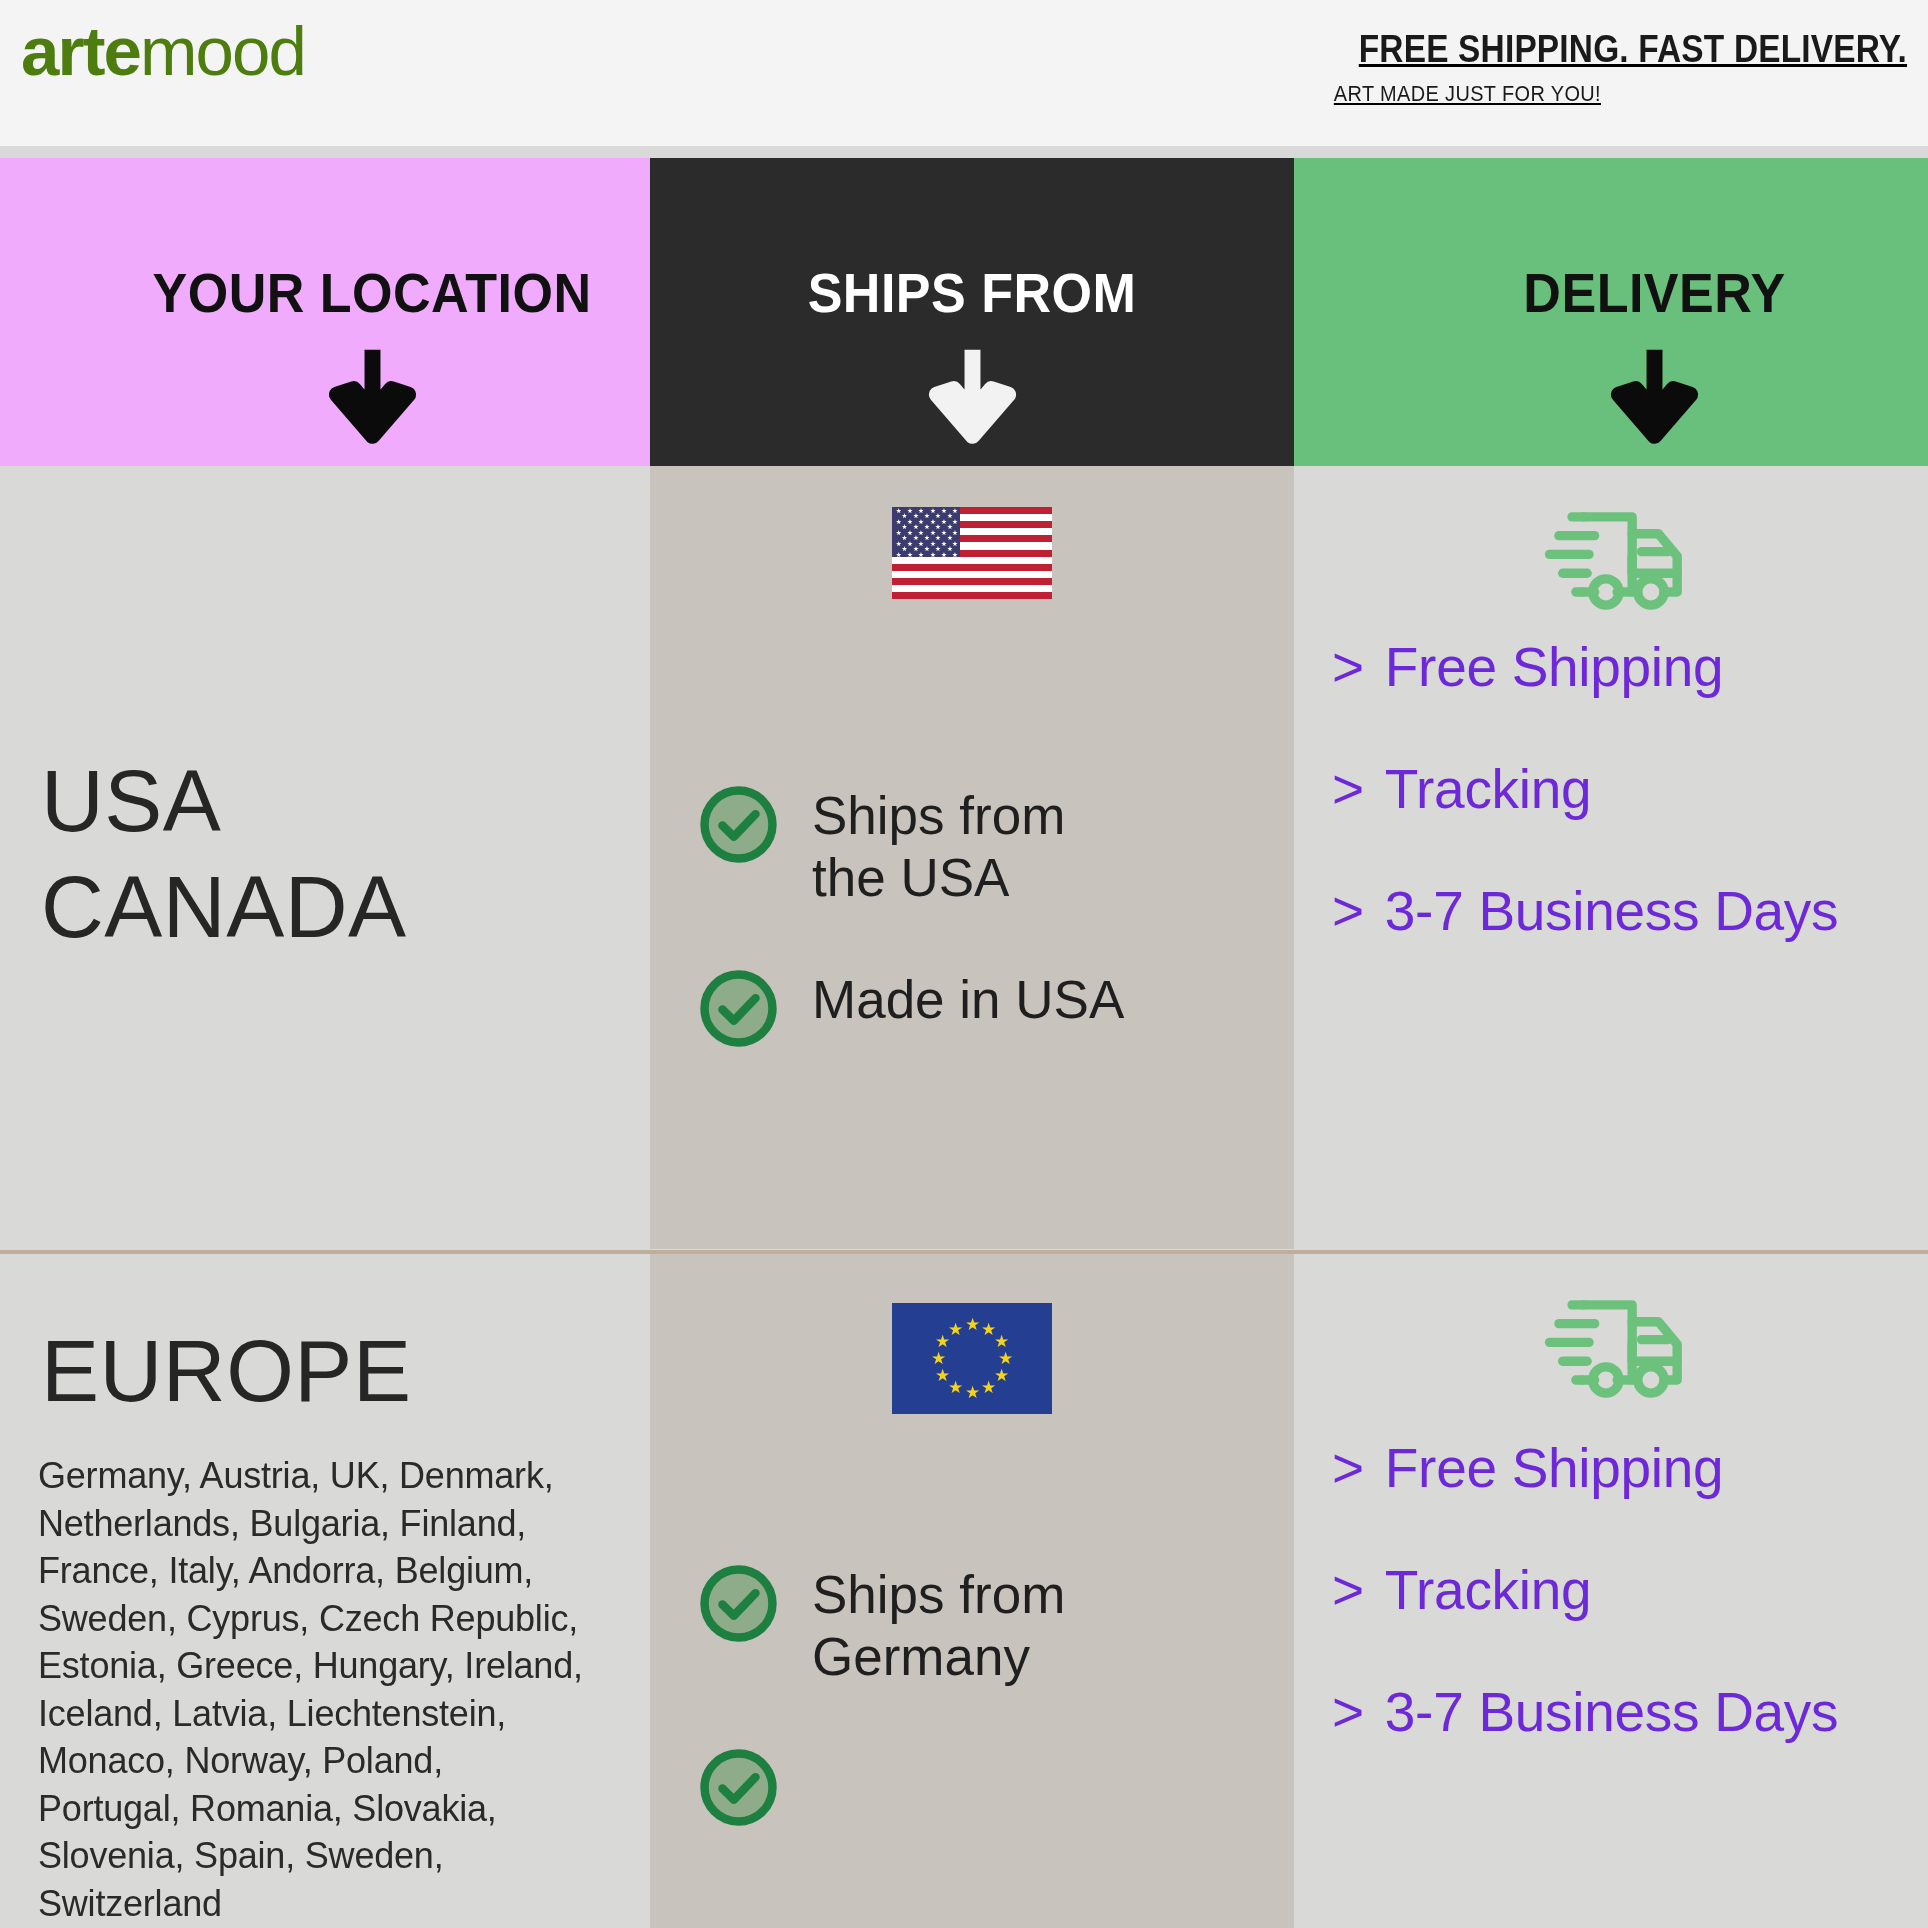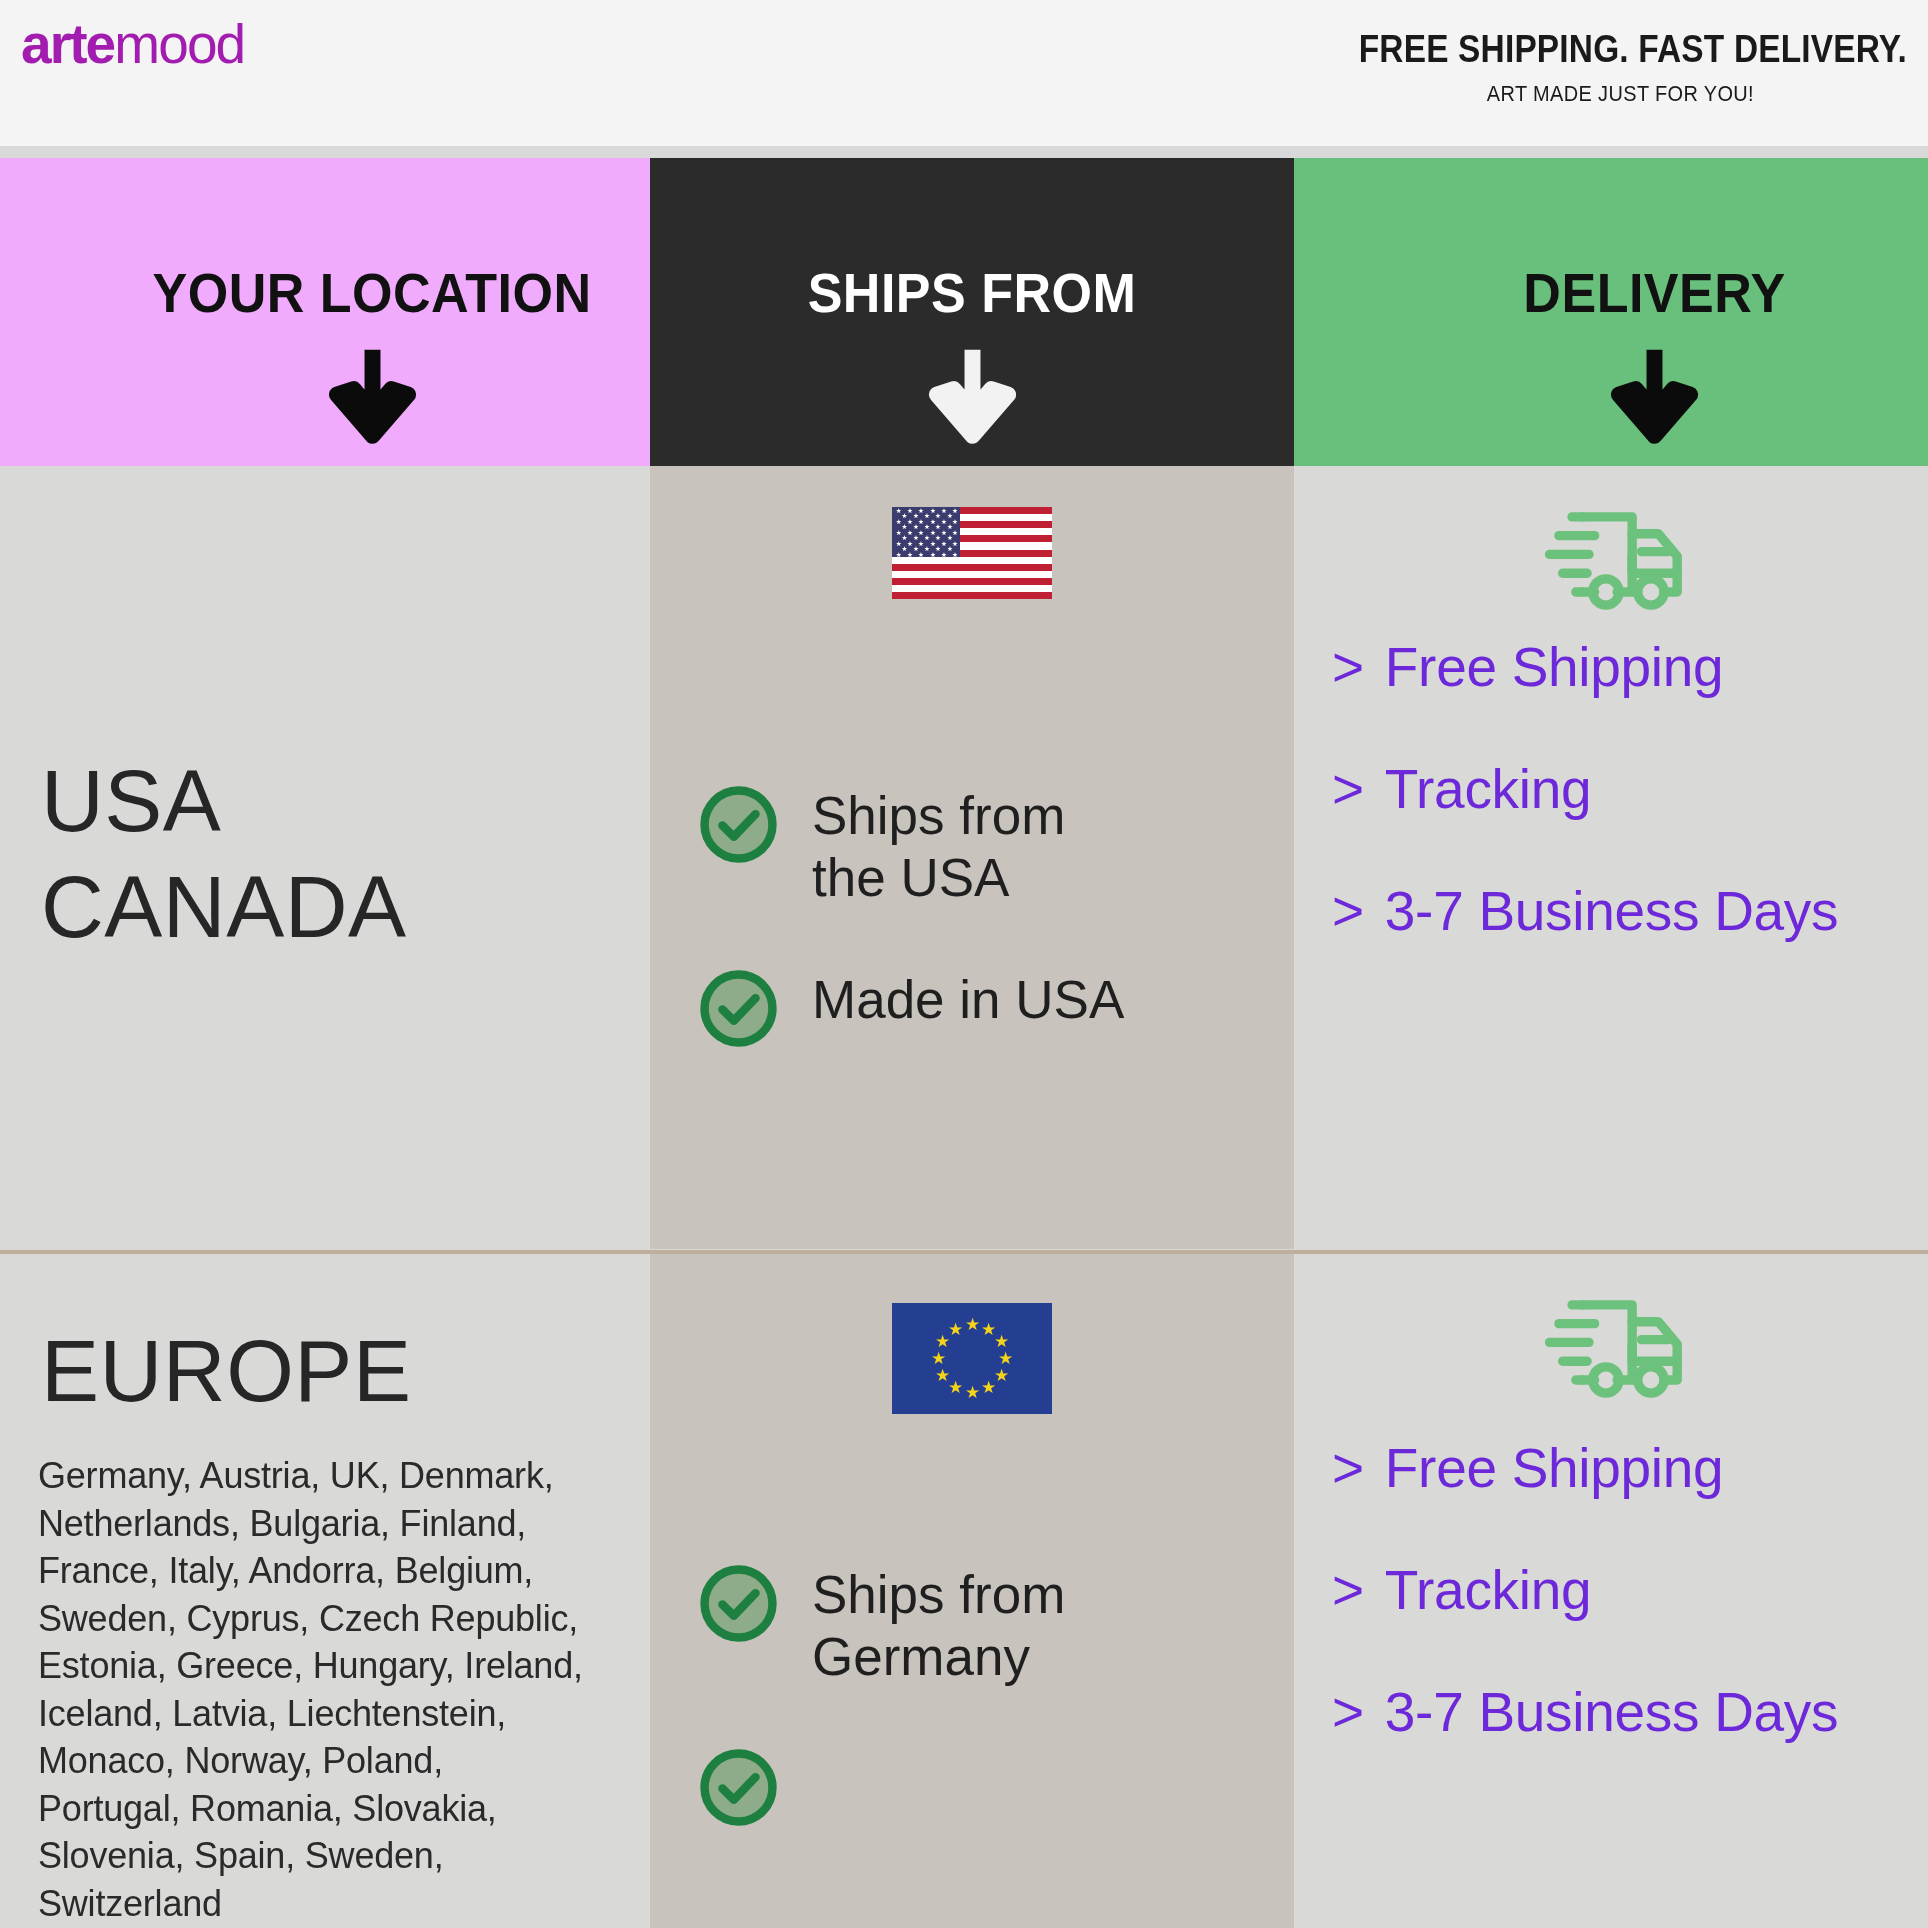--- a/index.html
+++ b/index.html
@@ -11,26 +11,26 @@
   }
   .page { position:relative; width:1928px; height:1928px; }
 
   
   .brandbar {
     position:absolute; left:0; top:0; width:1928px; height:146px;
     background:#F4F4F4;
   }
   .logo {
     position:absolute; left:21px; top:17px;
-    font-size:55px; letter-spacing:-1.9px; color:#a21caf;
+    font-size:69px; letter-spacing:-1.9px; color:#4d7c0f;
     white-space:nowrap; line-height:1;
   }
   .logo .b { font-weight:bold; }
   .logo .n { font-weight:normal; }
-  .tagwrap { position:absolute; right:21px; top:28px; text-align:center; }
+  .tagwrap { position:absolute; right:21px; top:28px; text-align:left;text-decoration:underline; }
   .tag1 {
     font-size:38px; font-weight:bold; color:#1A1A1A;
     letter-spacing:0.2px; transform:scaleX(0.88); transform-origin:right center;
     white-space:nowrap;
   }
   .tag2 {
     font-size:21.7px; font-weight:normal; color:#1A1A1A;
     margin-top:10.4px; letter-spacing:0.4px;
     transform:scaleX(0.92); transform-origin:right center;
     white-space:nowrap;

